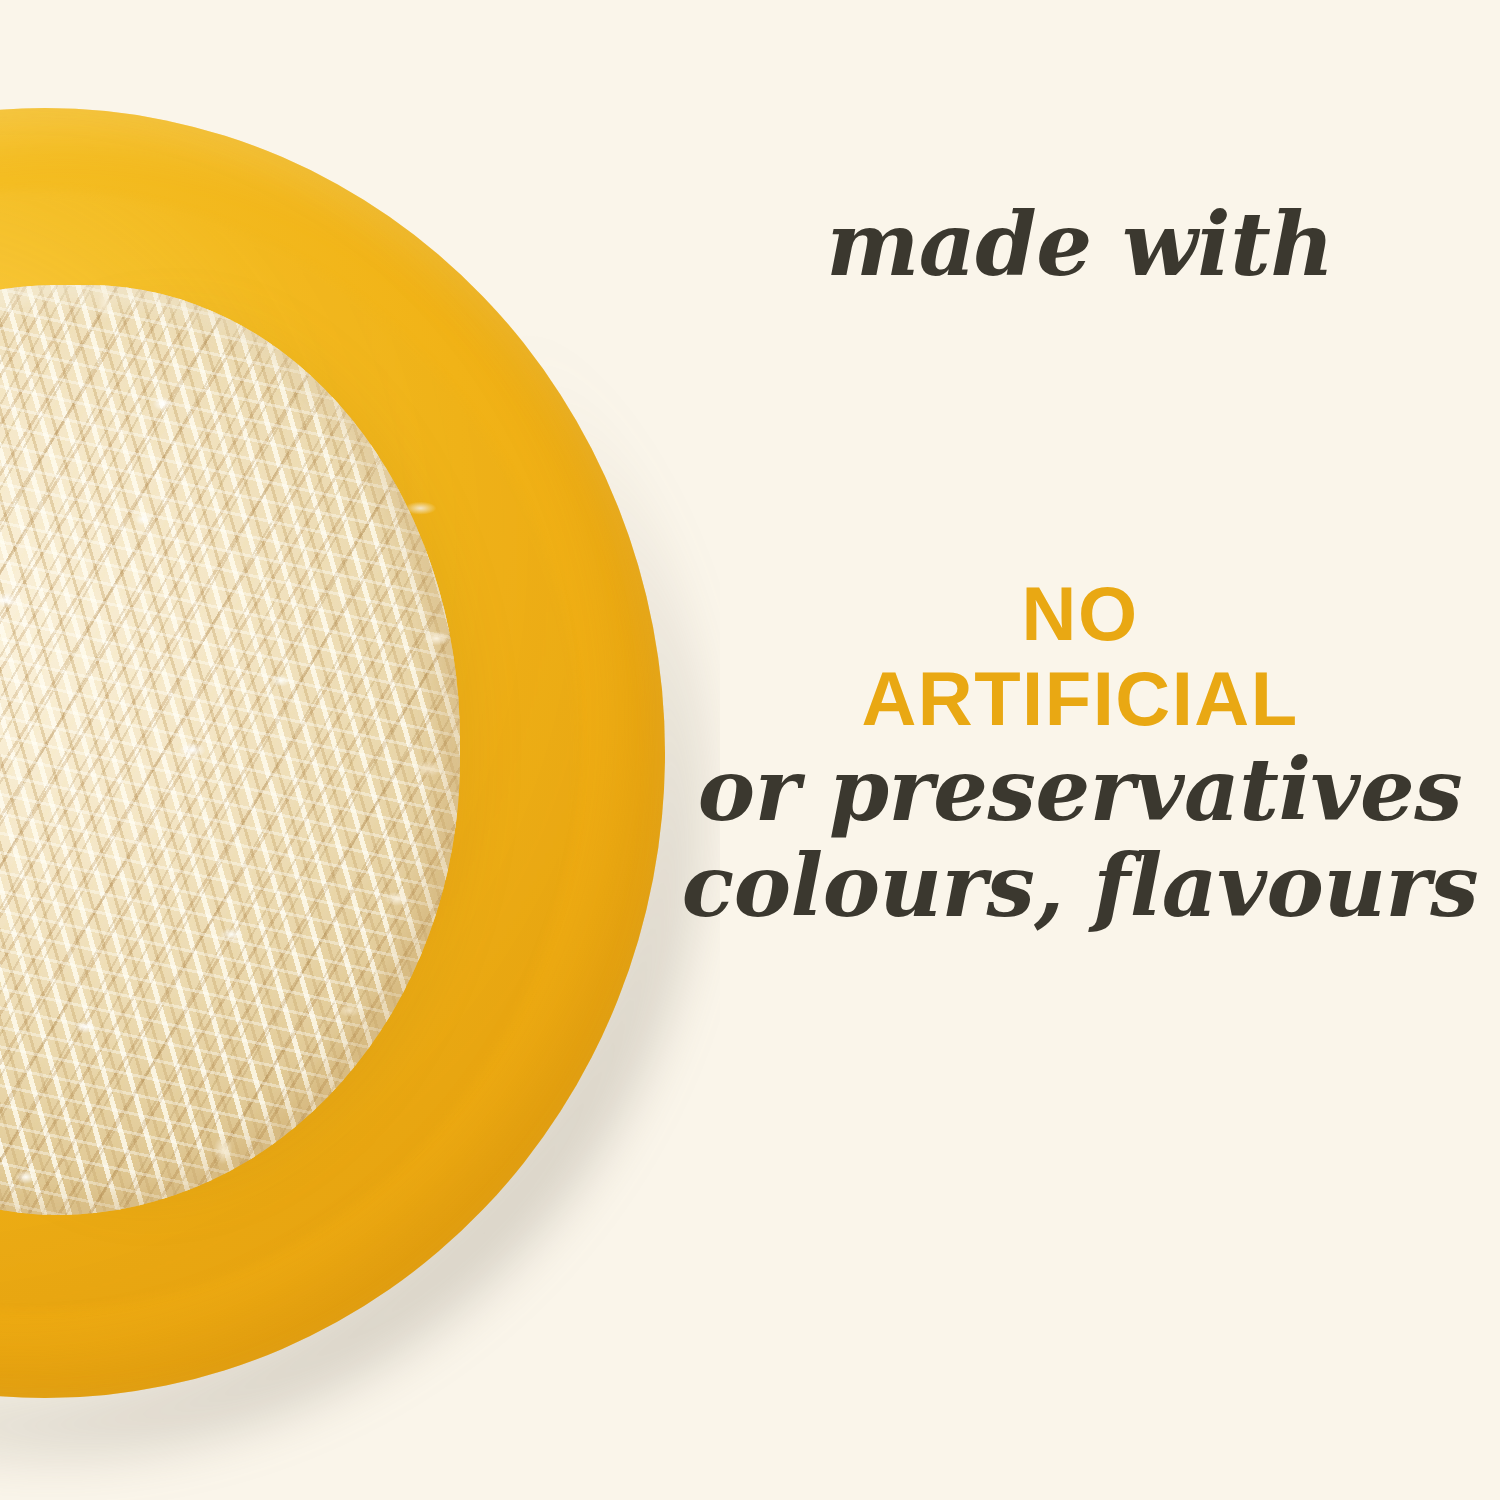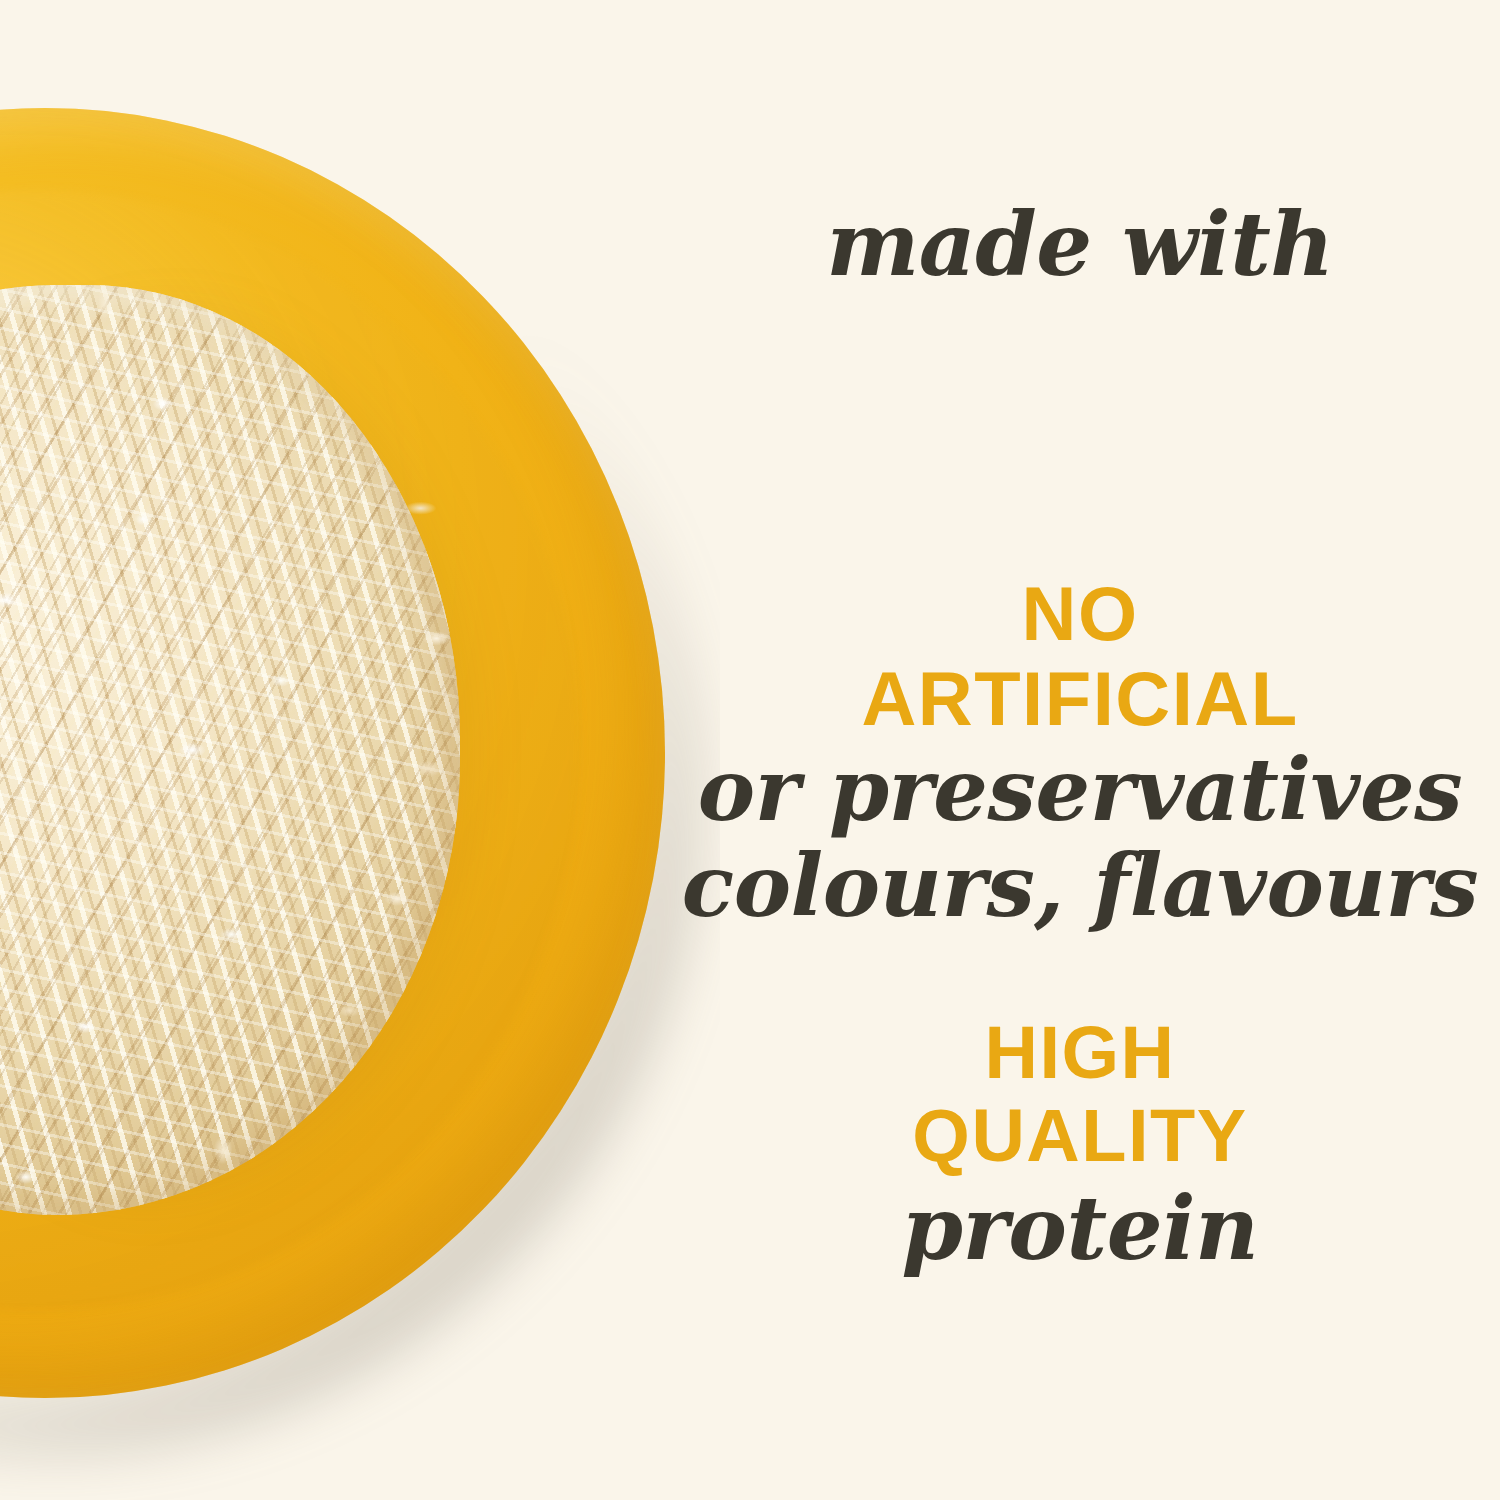--- a/index.html
+++ b/index.html
@@ -284,20 +284,15 @@
       <span class="line script l-made">made with</span>
     </div>
 
     <div class="claim-block b2">
       <span class="line caps l-no">NO</span>
       <span class="line caps l-art">ARTIFICIAL</span>
       <span class="line script l-pres">or preservatives</span>
       <span class="line script l-col">colours, flavours</span>
     </div>
 
-    <div class="claim-block b3">
-      <span class="line caps l-high">HIGH</span>
-      <span class="line caps l-qual">QUALITY</span>
-      <span class="line script l-prot">protein</span>
-    </div>
 
   </div>
 </div>
 
 </body></html>

